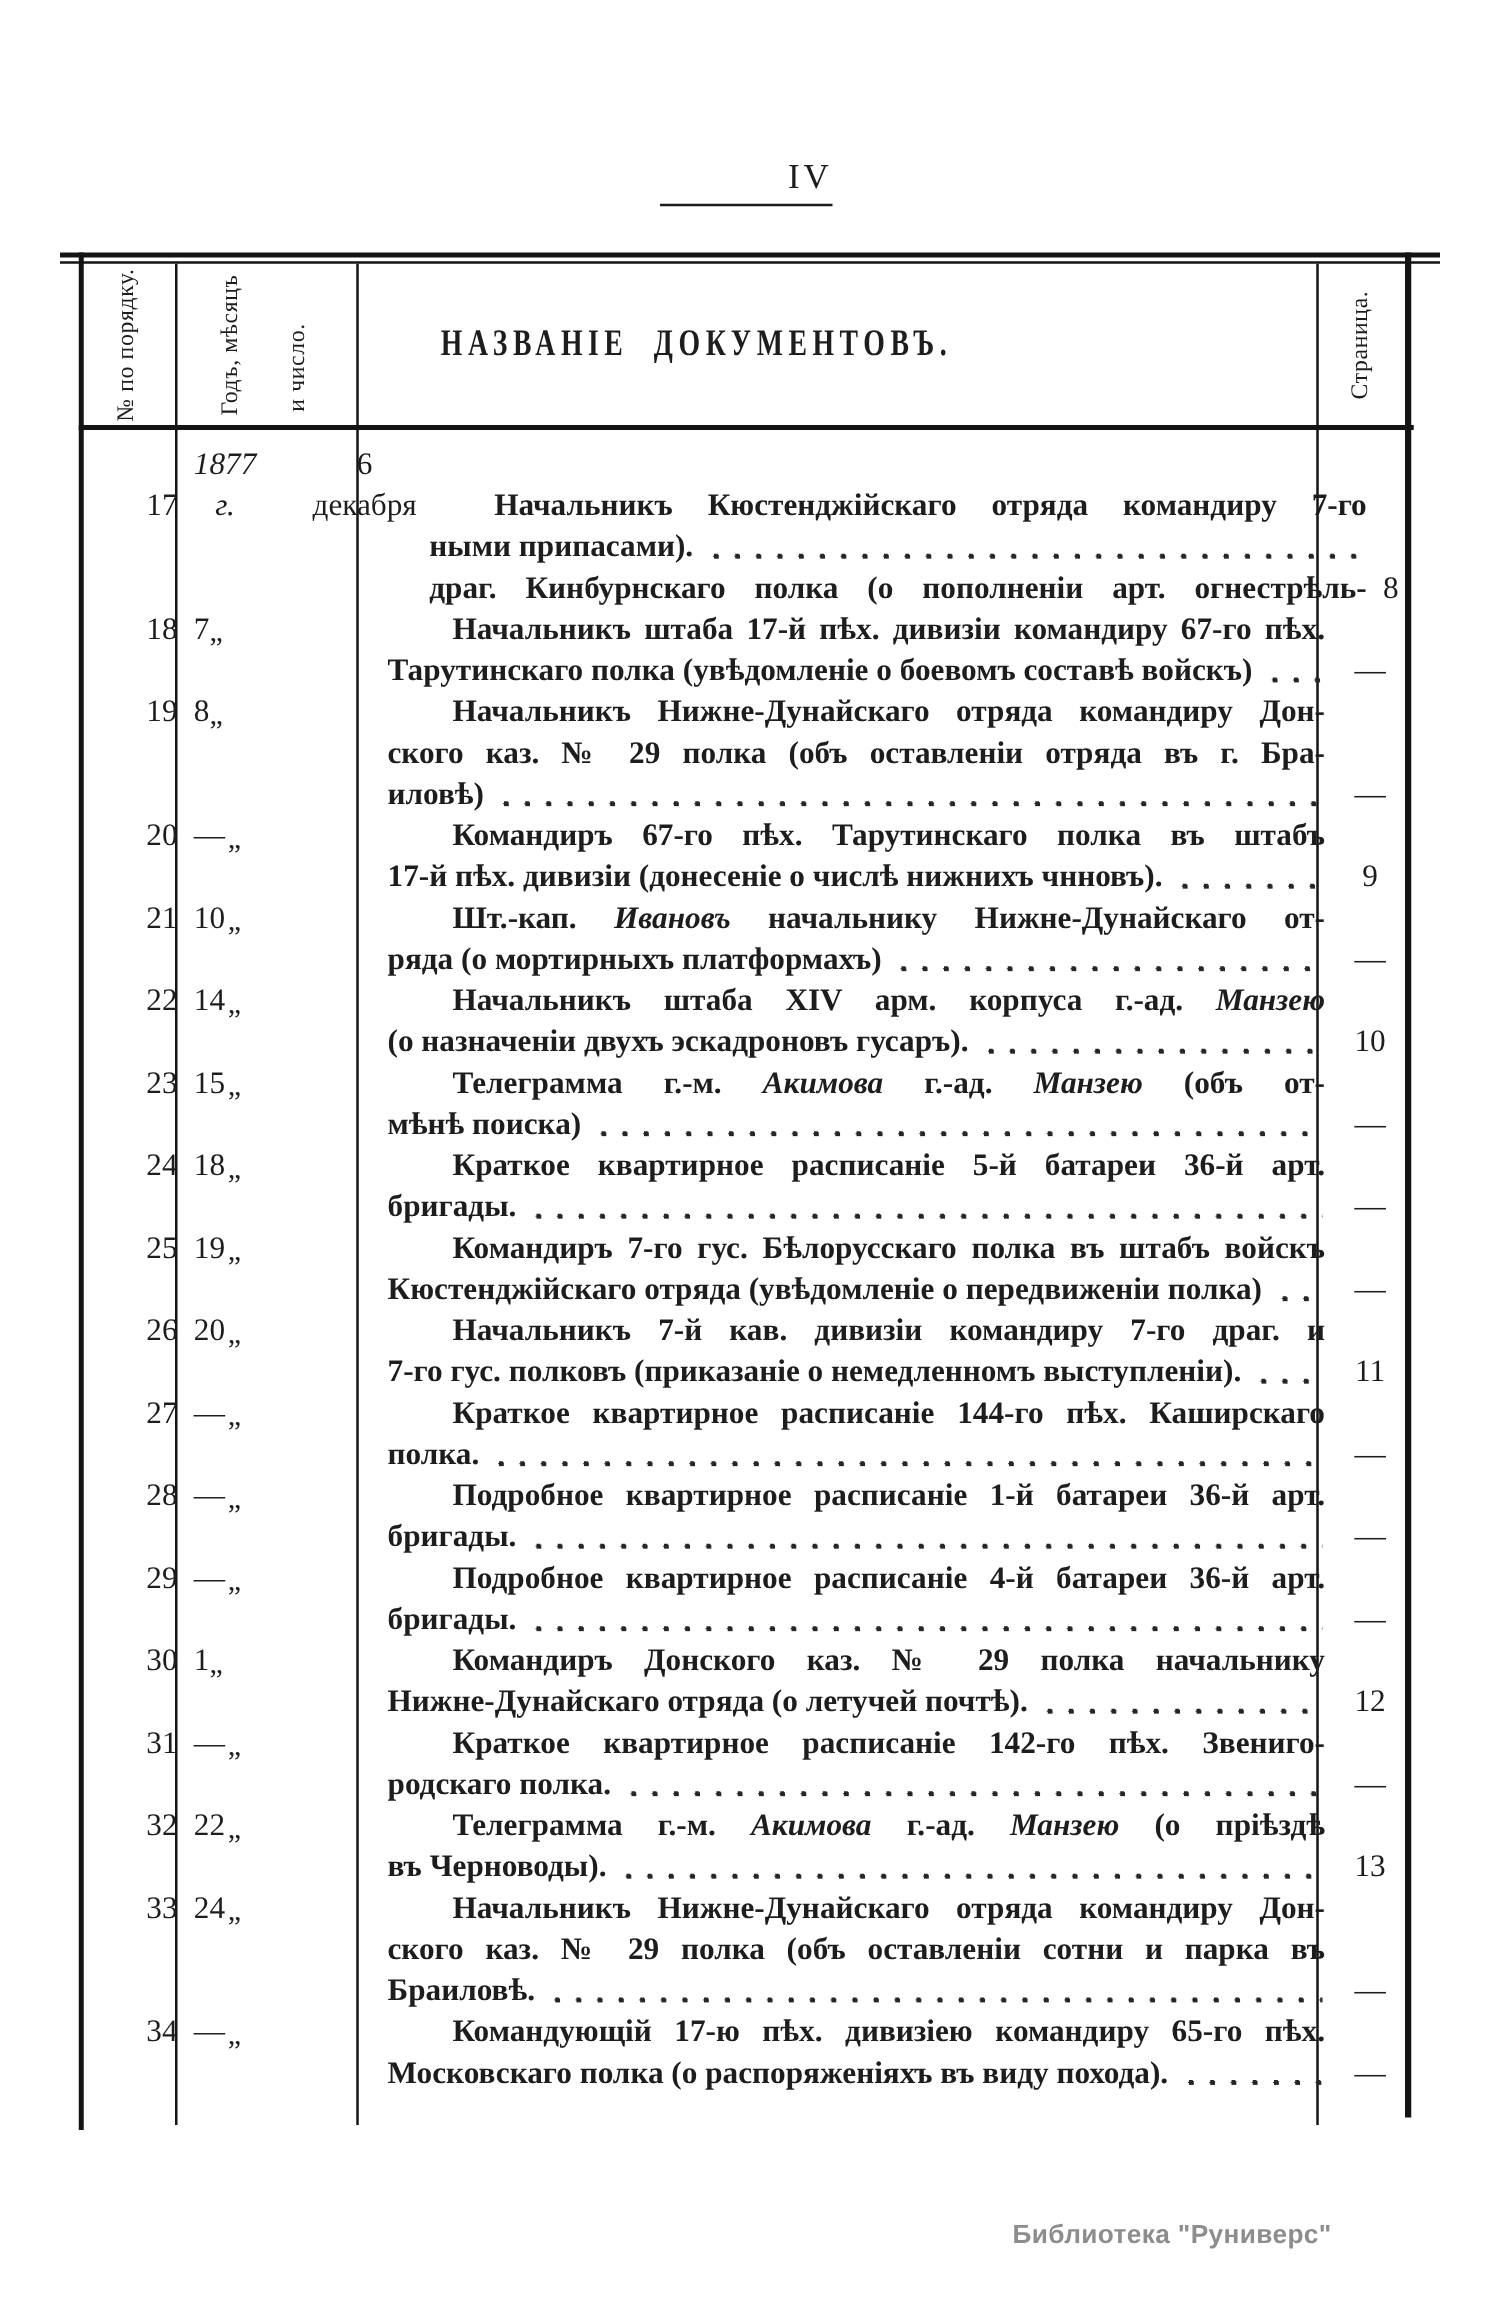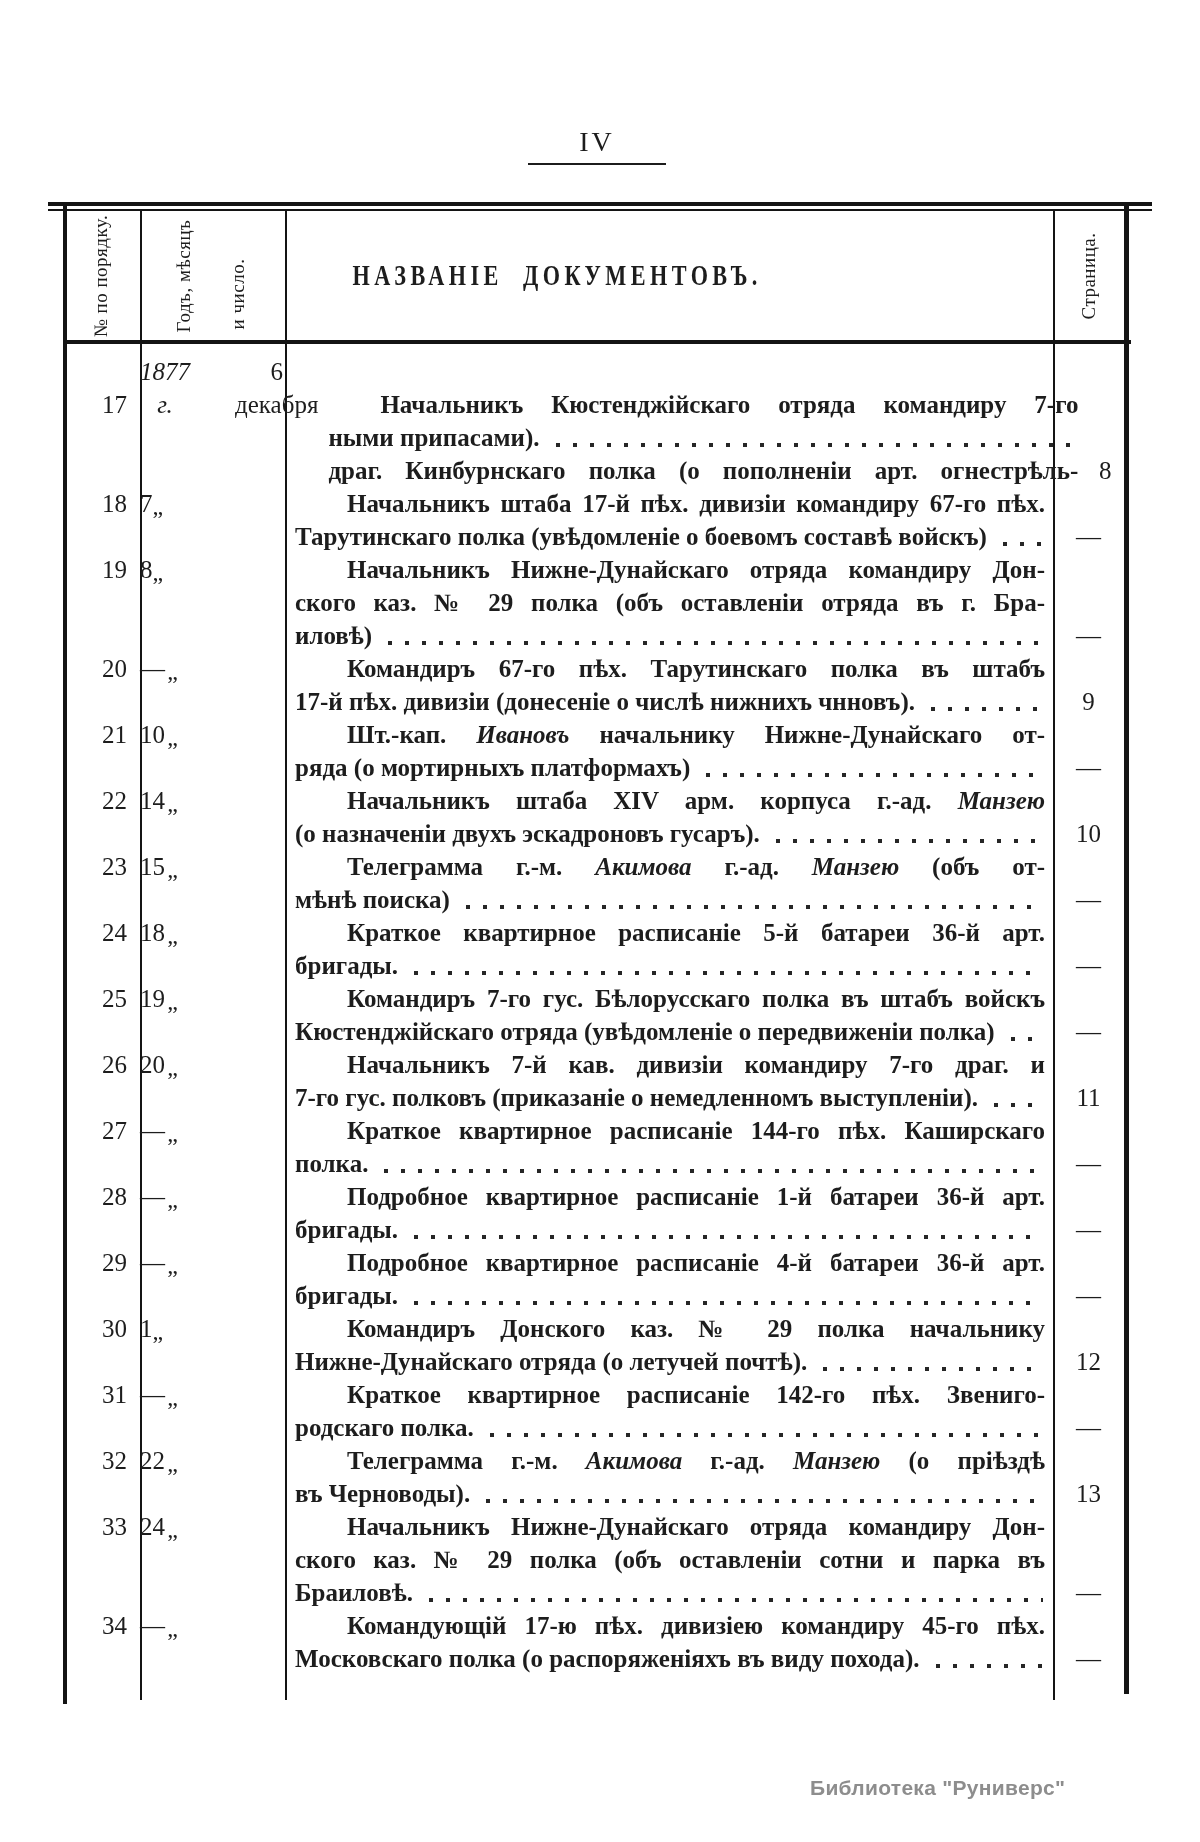--- a/index.html
+++ b/index.html
@@ -1,20 +1,20 @@
 <!DOCTYPE html>
 <html><head>
 <meta charset="utf-8">
 <style>
   html,body{margin:0;padding:0;background:#fff;}
   .page{position:relative;width:1200px;height:1842px;background:#ffffff;overflow:hidden;
         font-family:"Liberation Serif", serif;color:#1d1d1d;}
 
   
-  .folio{position:absolute;left:528px;top:126px;width:138px;text-align:center;
+  .folio{position:absolute;left:528px;top:126px;width:138px;text-align:right;
          font-size:28px;letter-spacing:3px;padding-bottom:5px;border-bottom:2px solid #1c1c1c;}
 
   
   .rule{position:absolute;background:#141414;}
   .r-top-thick{left:48px;top:202px;width:1104px;height:4px;}
   .r-top-thin{left:48px;top:209px;width:1104px;height:2px;}
   .r-head-bottom{left:63px;top:340px;width:1068px;height:4px;}
   .v-left{left:63px;top:202px;width:4px;height:1502px;}
   .v-d1{left:140px;top:211px;width:2px;height:1489px;}
   .v-d2{left:285px;top:211px;width:2px;height:1489px;}
@@ -28,21 +28,21 @@
   .h-date-a{left:148px;top:212px;width:72px;height:128px;}
   .h-date-b{left:205px;top:248px;width:66px;height:92px;}
   .h-page{left:1053px;top:212px;width:71px;height:128px;}
   .h-title{position:absolute;left:285px;top:258px;width:520px;text-align:center;
            font-size:30px;font-weight:700;letter-spacing:6px;word-spacing:14px;
            transform:scaleX(0.74);transform-origin:50% 50%;white-space:nowrap;}
 
   
   .entries{position:absolute;left:67px;top:355px;width:1057px;font-size:25px;}
   .entry{display:flex;}
-  .c-num{flex:0 0 73px;text-align:right;padding-right:13px;line-height:33px;box-sizing:border-box;}
+  .c-num{flex:0 0 73px;text-align:right;padding-right:13px;line-height:33px;box-sizing:border-box;margin-left:15px;}
   .c-date{flex:0 0 145px;display:flex;flex-direction:row;box-sizing:border-box;}
   .dayrow{display:flex;line-height:33px;}
   .day{flex:0 0 42%;text-align:center;}
   .ditto{flex:0 0 42%;text-align:center;font-size:24px;position:relative;top:3px;}
   .yearline{height:33px;line-height:33px;text-align:center;font-style:italic;}
   .c-date.stacked .day{flex:1;padding-left:45px;}
   .c-text{flex:0 0 768px;box-sizing:border-box;padding-left:10px;padding-right:8px;font-weight:bold;}
   .tline{line-height:33px;}
   .entry .tline:first-child{text-indent:52px;}
   .fill{text-align:justify;text-align-last:justify;}
@@ -489,21 +489,21 @@
       <span class="v">34</span>
     </div>
     <div class="c-date">
 
       <div class="dayrow">
         <span class="day">—</span>
         <span class="ditto">„</span>
       </div>
     </div>
     <div class="c-text">
-          <div class="tline fill"><span class="txt"><span>Командующій 17-ю пѣх. дивизіею командиру 45-го пѣх.</span></span></div>
+          <div class="tline fill"><span class="txt"><span>Командующій 17-ю пѣх. дивизіею командиру 65-го пѣх.</span></span></div>
           <div class="tline lastline">
             <span class="txt"><span>Московскаго полка (о распоряженіяхъ въ виду похода).</span></span>
             <span class="lead"></span>
           </div>
         </div>
     <div class="c-page">
       <span class="v">—</span>
     </div>
   </div>
 </div>

